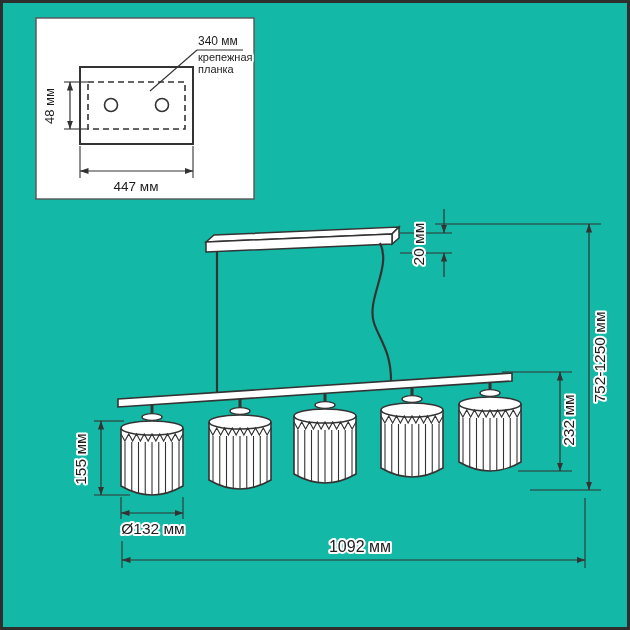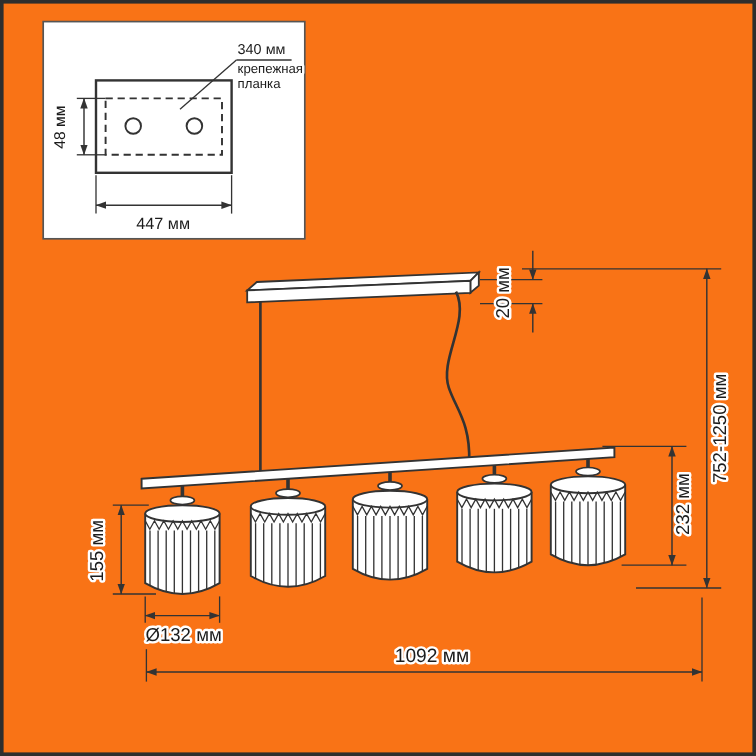--- a/index.html
+++ b/index.html
@@ -1,19 +1,19 @@
 <!DOCTYPE html>
 <html><head>
 <meta charset="utf-8">
 <style>
   html, body { margin: 0; padding: 0; background: #ffffff; }
   .canvas {
     position: relative;
     width: 630px; height: 630px;
-    background: #f97316;
+    background: #14b8a6;
     overflow: hidden;
   }
   svg { position: absolute; left: 0; top: 0; display: block; }
   svg text {
     font-family: "Liberation Sans", "DejaVu Sans", sans-serif;
     fill: #1c1c1c;
   }
   .dimtext {
     paint-order: stroke;
     stroke: #ffffff;

